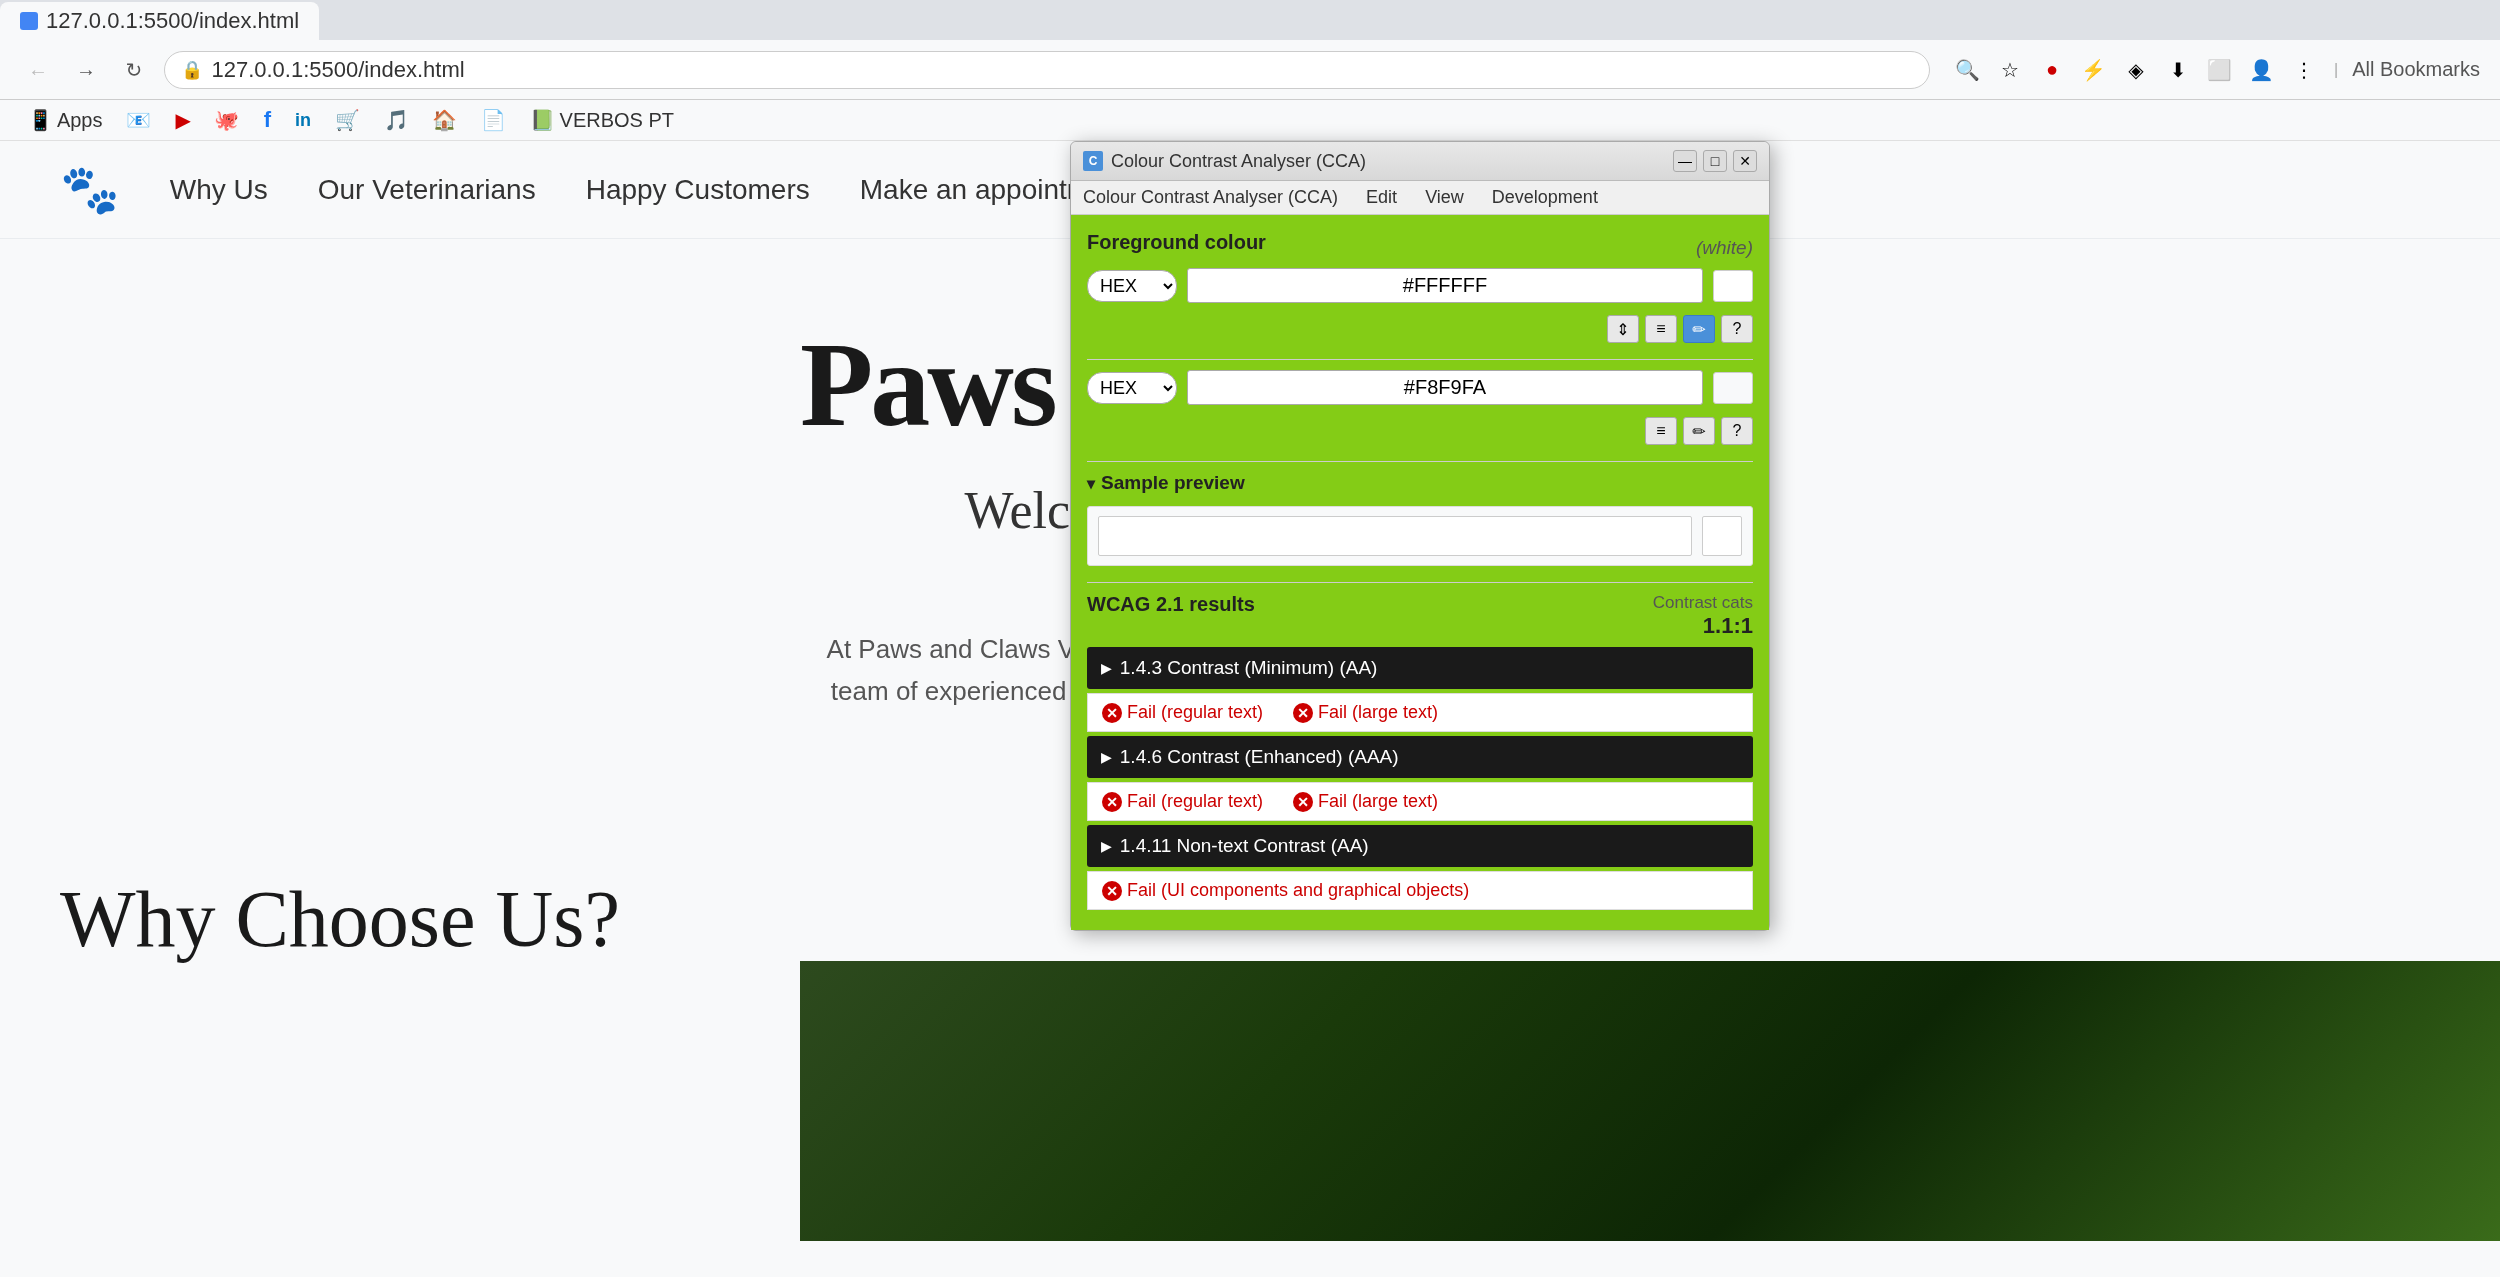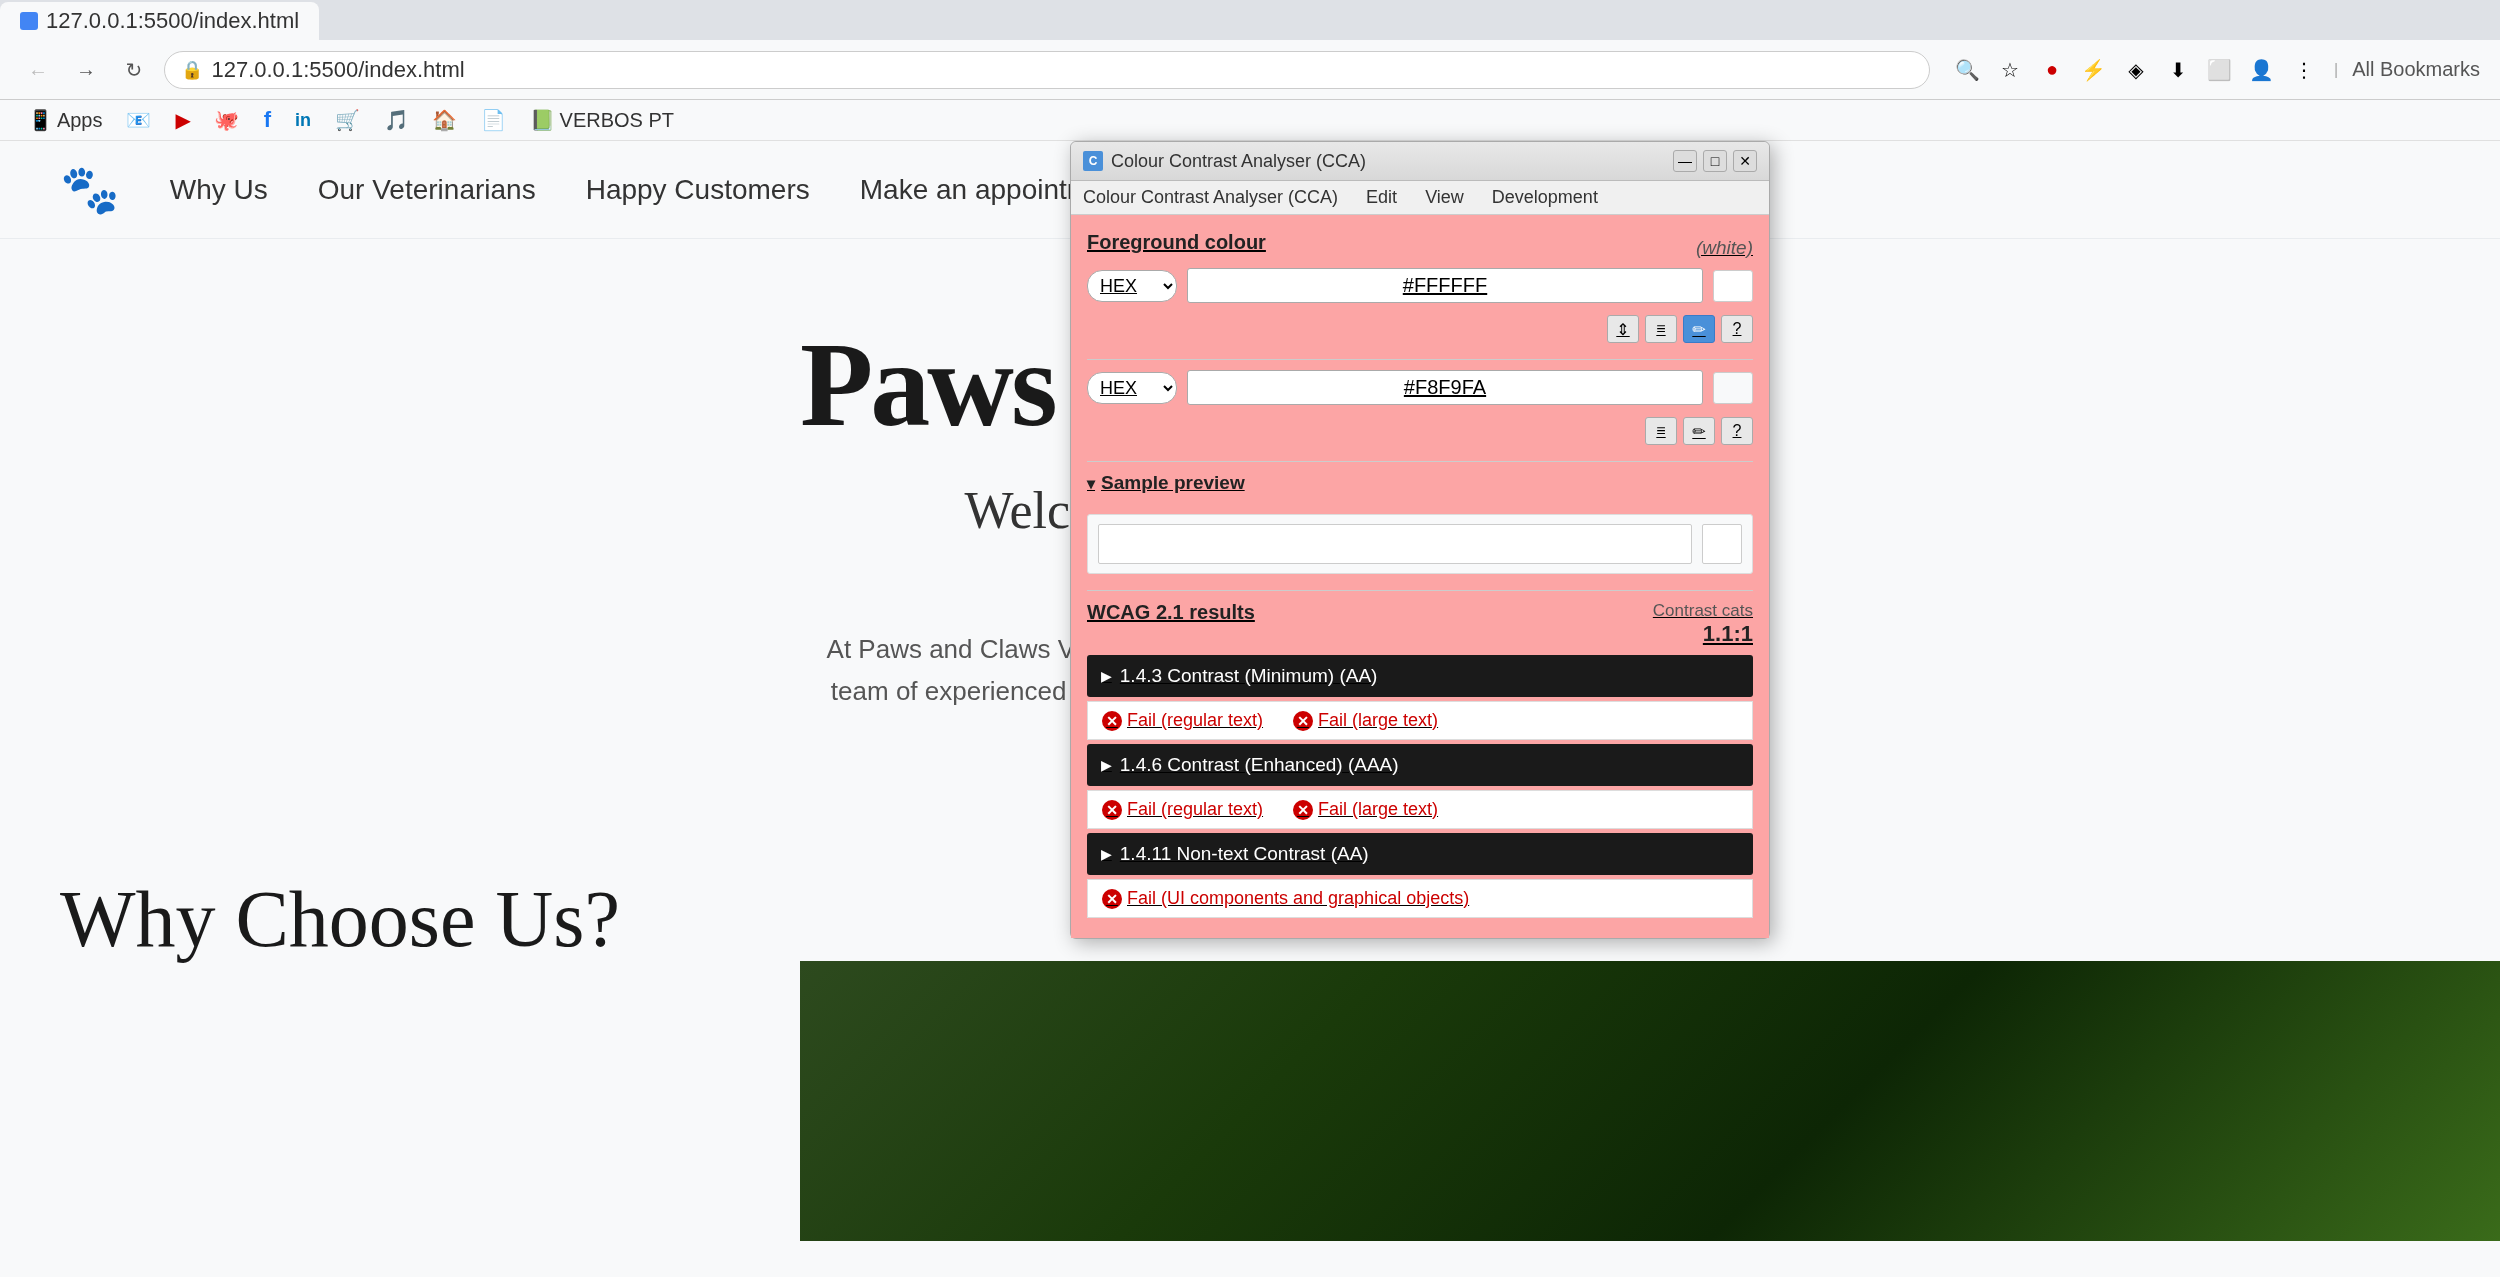--- a/index.html
+++ b/index.html
@@ -251,22 +251,21 @@
       font-size: 18px;
     }
     .cca-menu-item {
       color: #333;
       cursor: pointer;
       padding: 2px 4px;
     }
 
     .cca-body {
       padding: 16px;
-      background: #fca5a5;
-      text-decoration: underline;
+      background: #84cc16;
     }
 
     .cca-section-label {
       font-size: 20px;
       font-weight: 600;
       color: #222;
       margin-bottom: 10px;
     }
 
     .cca-color-row {
@@ -334,21 +333,21 @@
       margin: 10px 0;
     }
 
     .cca-sample-preview {
       margin-bottom: 16px;
     }
     .cca-sample-label {
       font-size: 19px;
       font-weight: 600;
       color: #222;
-      margin-bottom: 20px;
+      margin-bottom: 12px;
       display: flex;
       align-items: center;
       gap: 6px;
       cursor: pointer;
     }
     .cca-sample-label::before {
       content: '▾';
       font-size: 16px;
     }
     .cca-sample-box {

